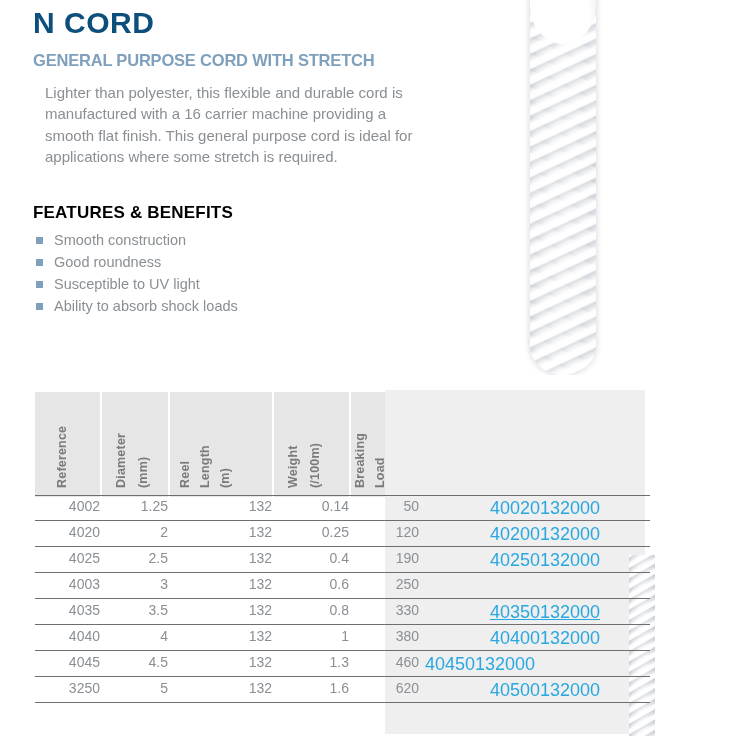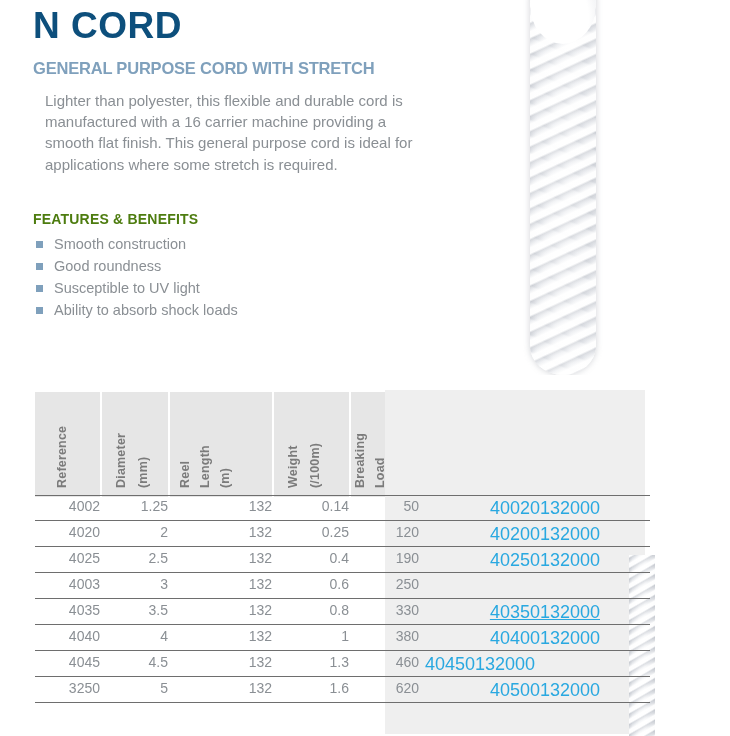--- a/index.html
+++ b/index.html
@@ -16,21 +16,21 @@
   }
 
   
   .info-panel {
     position: absolute;
     left: 33px;
     top: 6px;
     width: 400px;
   }
   .product-title {
-    font-size: 37px;
+    font-size: 30px;
     font-weight: bold;
     color: #0d4f7c;
     letter-spacing: 0.5px;
     line-height: 1.1;
     margin: 0 0 12px 0;
   }
   .product-subtitle {
     font-size: 16.5px;
     font-weight: bold;
     color: #7fa0bc;
@@ -39,23 +39,23 @@
     white-space: nowrap;
   }
   .product-description {
     font-size: 15px;
     color: #8a8f94;
     line-height: 1.42;
     margin: 12px;
     width: 390px;
   }
   .features-heading {
-    font-size: 14px;
+    font-size: 17px;
     font-weight: bold;
-    color: #4d7c0f;
+    color: #000000;
     letter-spacing: 0.2px;
     margin: 36px 0 6px 0;
   }
   .features-list {
     list-style: none;
     margin: 0;
     padding: 0;
   }
   .features-list li {
     font-size: 14.5px;

